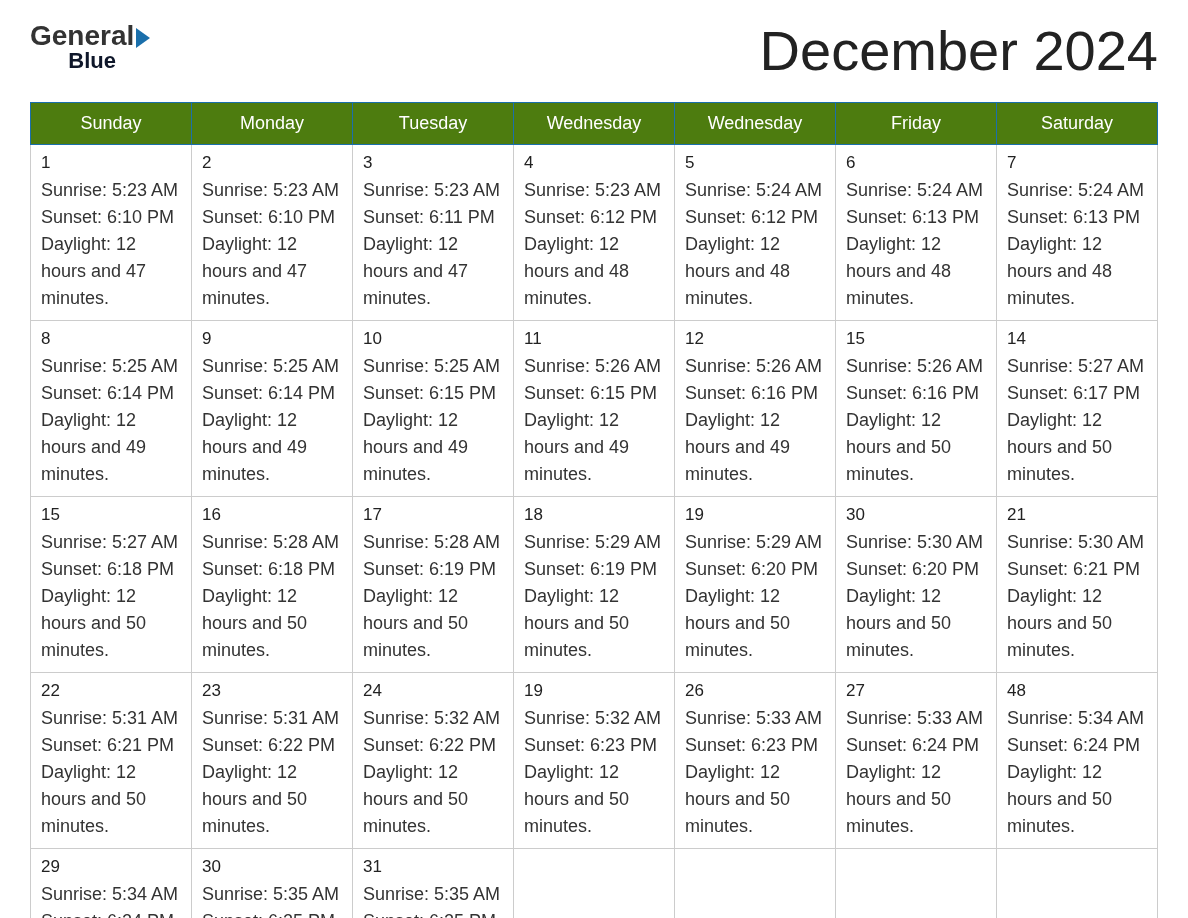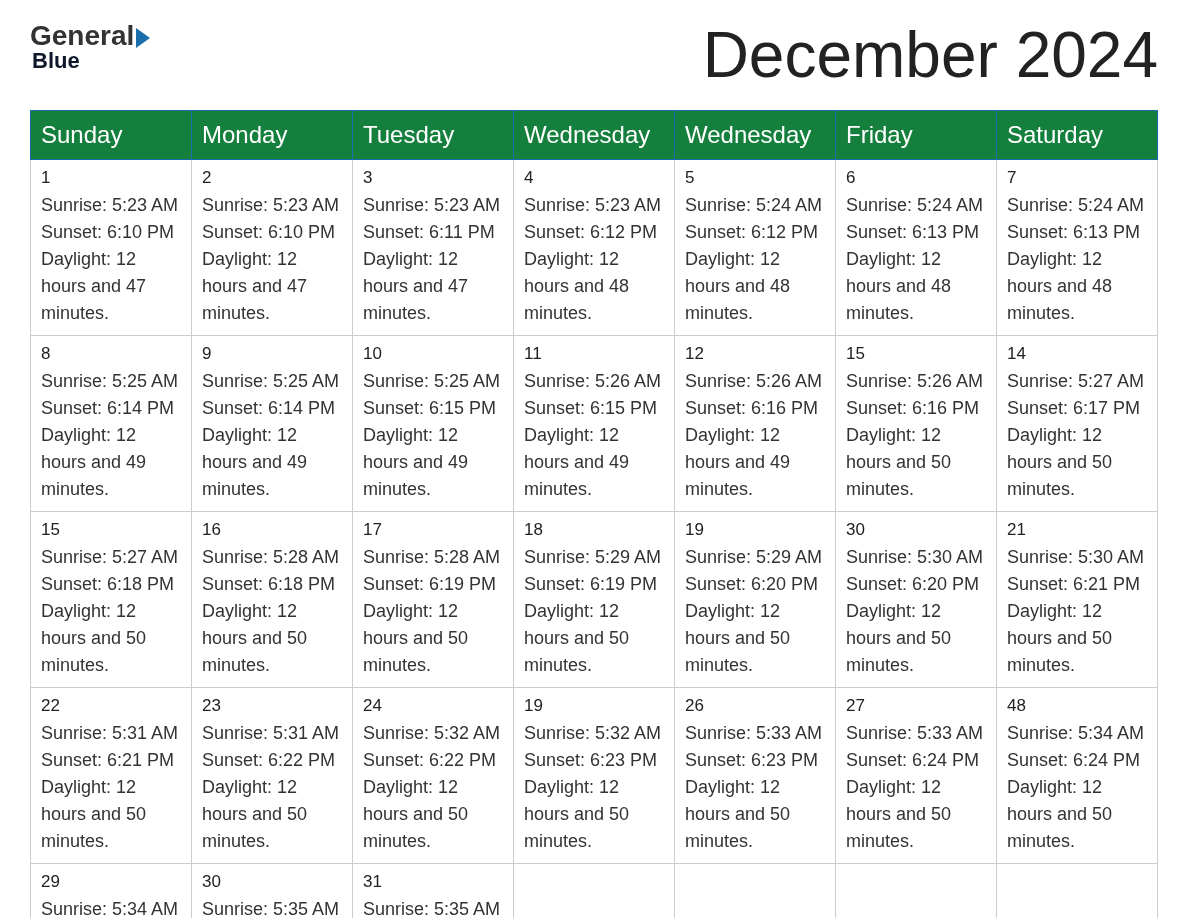--- a/index.html
+++ b/index.html
@@ -12,21 +12,21 @@
     }
     .header {
       display: flex;
       justify-content: space-between;
       align-items: flex-start;
       margin-bottom: 20px;
     }
     .logo {
       display: flex;
       flex-direction: column;
-      align-items: flex-start;
+      align-items: center;
     }
     .logo-text {
       display: flex;
       align-items: center;
       font-size: 28px;
       font-weight: bold;
       color: #333;
     }
     .logo-general { color: #333; }
     .logo-flag {
@@ -44,42 +44,42 @@
       color: #0f172a;
       font-size: 22px;
       font-weight: bold;
       margin-top: -4px;
       margin-left: 2px;
     }
     .title-area {
       text-align: right;
     }
     .month-title {
-      font-size: 64px;
+      font-size: 56px;
       font-weight: normal;
       color: #222;
       line-height: 1.1;
     }
     .location {
       font-size: 22px;
       color: #555;
       margin-top: 4px;
     }
     .calendar-table {
       width: 100%;
       border-collapse: collapse;
       border: 1px solid #aaa;
     }
     .calendar-table th {
-      background-color: #15803d;
+      background-color: #4d7c0f;
       color: #fff;
-      font-size: 24px;
+      font-size: 18px;
       font-weight: normal;
       padding: 10px 10px;
-      text-align: left;
+      text-align: center;
       border: 1px solid #1a6fab;
     }
     .calendar-table td {
       vertical-align: top;
       padding: 8px 10px;
       font-size: 13px;
       color: #333;
       border: 1px solid #ccc;
       width: calc(100% / 7);
       min-height: 110px;

